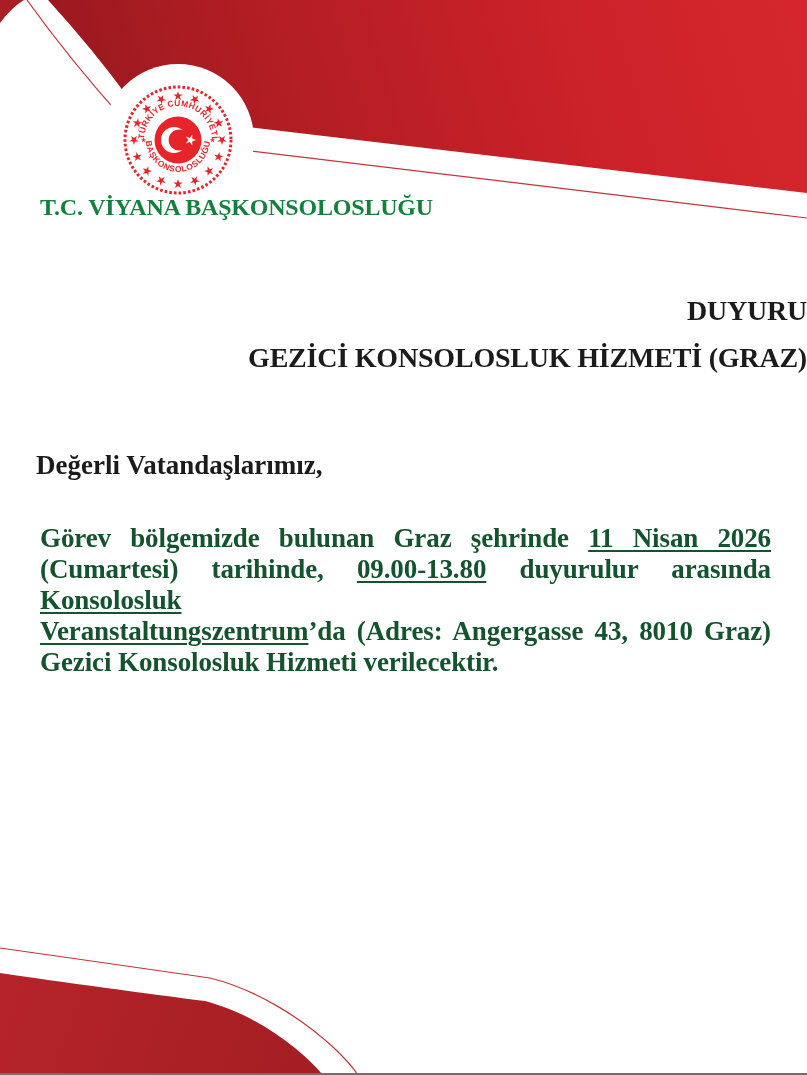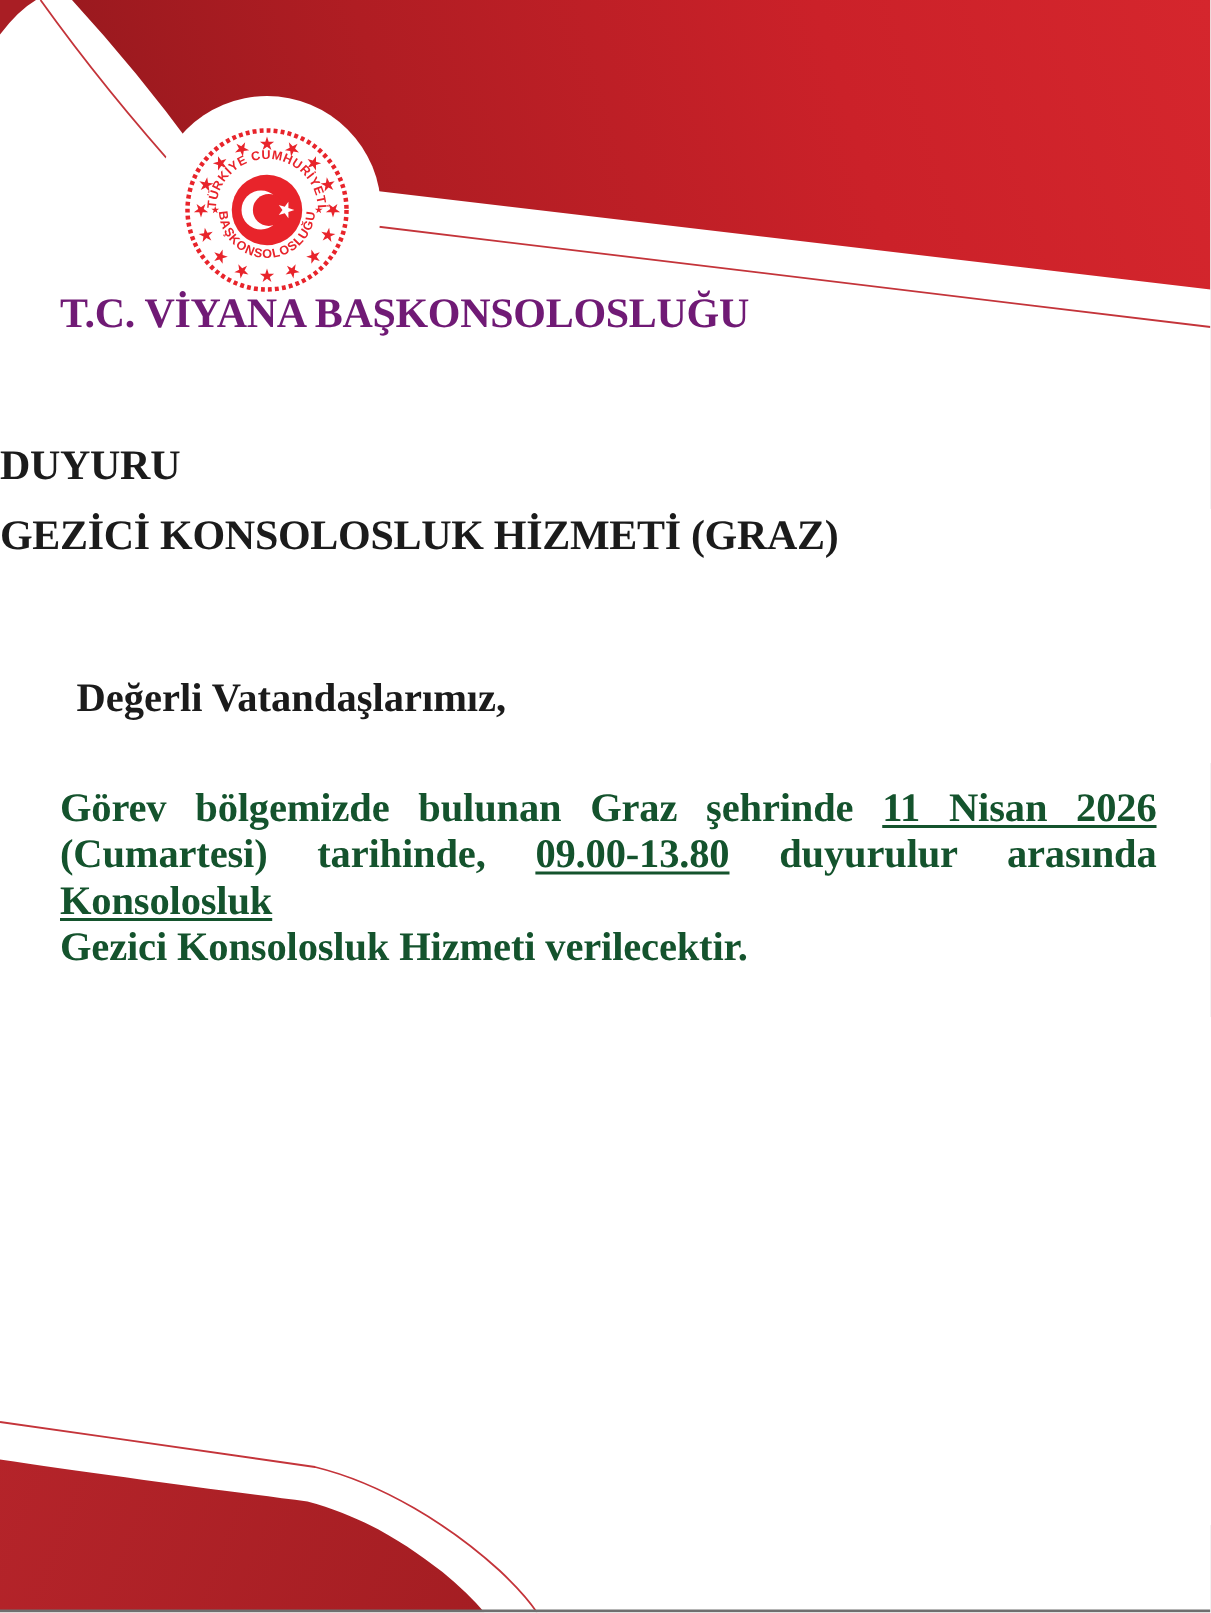--- a/index.html
+++ b/index.html
@@ -10,34 +10,34 @@
     background:#ffffff;
     overflow:hidden;
     font-family:"Liberation Serif","DejaVu Serif",serif;
   }
   .art{position:absolute;left:0;display:block;pointer-events:none;}
   .art.header{top:0;}
   .art.footer{bottom:0;}
 
   .consulate-title{
     position:absolute;left:40px;top:194px;
-    font-size:28px;font-weight:bold;
-    color:#701a75;letter-spacing:-0.2px;
+    font-size:24px;font-weight:bold;
+    color:#15803d;letter-spacing:-0.2px;
     white-space:nowrap;
   }
   .heading,.subheading{
-    position:absolute;left:0;right:0;text-align:left;
+    position:absolute;left:0;right:0;text-align:right;
     font-size:28px;font-weight:bold;color:#1b1b1b;
     letter-spacing:-0.2px;
   }
   .heading{top:295px;}
   .subheading{top:342px;}
 
   .greeting,.closing{
-    position:absolute;left:51px;
+    position:absolute;left:36px;
     font-size:27px;font-weight:bold;color:#1b1b1b;
   }
   .greeting{top:450px;}
   .closing{top:685px;}
 
   .paragraph{
     position:absolute;left:40px;top:523px;width:731px;
     font-size:27px;font-weight:bold;color:#14532d;
     line-height:31px;letter-spacing:-0.1px;
   }
@@ -126,20 +126,21 @@
   <div class="consulate-title">T.C. VİYANA BAŞKONSOLOSLUĞU</div>
 
   <div class="heading">DUYURU</div>
   <div class="subheading">GEZİCİ KONSOLOSLUK HİZMETİ (GRAZ)</div>
 
   <div class="greeting">Değerli Vatandaşlarımız,</div>
 
   <div class="paragraph">
     <div class="para-line"><span>Görev bölgemizde bulunan Graz şehrinde </span><u>11 Nisan 2026</u></div>
     <div class="para-line"><span>(Cumartesi) tarihinde, </span><u>09.00-13.80</u><span> duyurulur arasında </span><u>Konsolosluk</u></div>
+    <div class="para-line"><u>Veranstaltungszentrum</u><span>’da (Adres: Angergasse 43, 8010 Graz)</span></div>
     <div class="para-line last"><span>Gezici Konsolosluk Hizmeti verilecektir.</span></div>
   </div>
 
 
   <svg class="art footer" width="807" height="130" viewBox="0 0 807 130" aria-hidden="true">
     <defs>
       <linearGradient id="gRedB" x1="0" y1="0" x2="350" y2="130" gradientUnits="userSpaceOnUse">
         <stop offset="0" stop-color="#b5242a"></stop>
         <stop offset="1" stop-color="#a31d22"></stop>
       </linearGradient>

